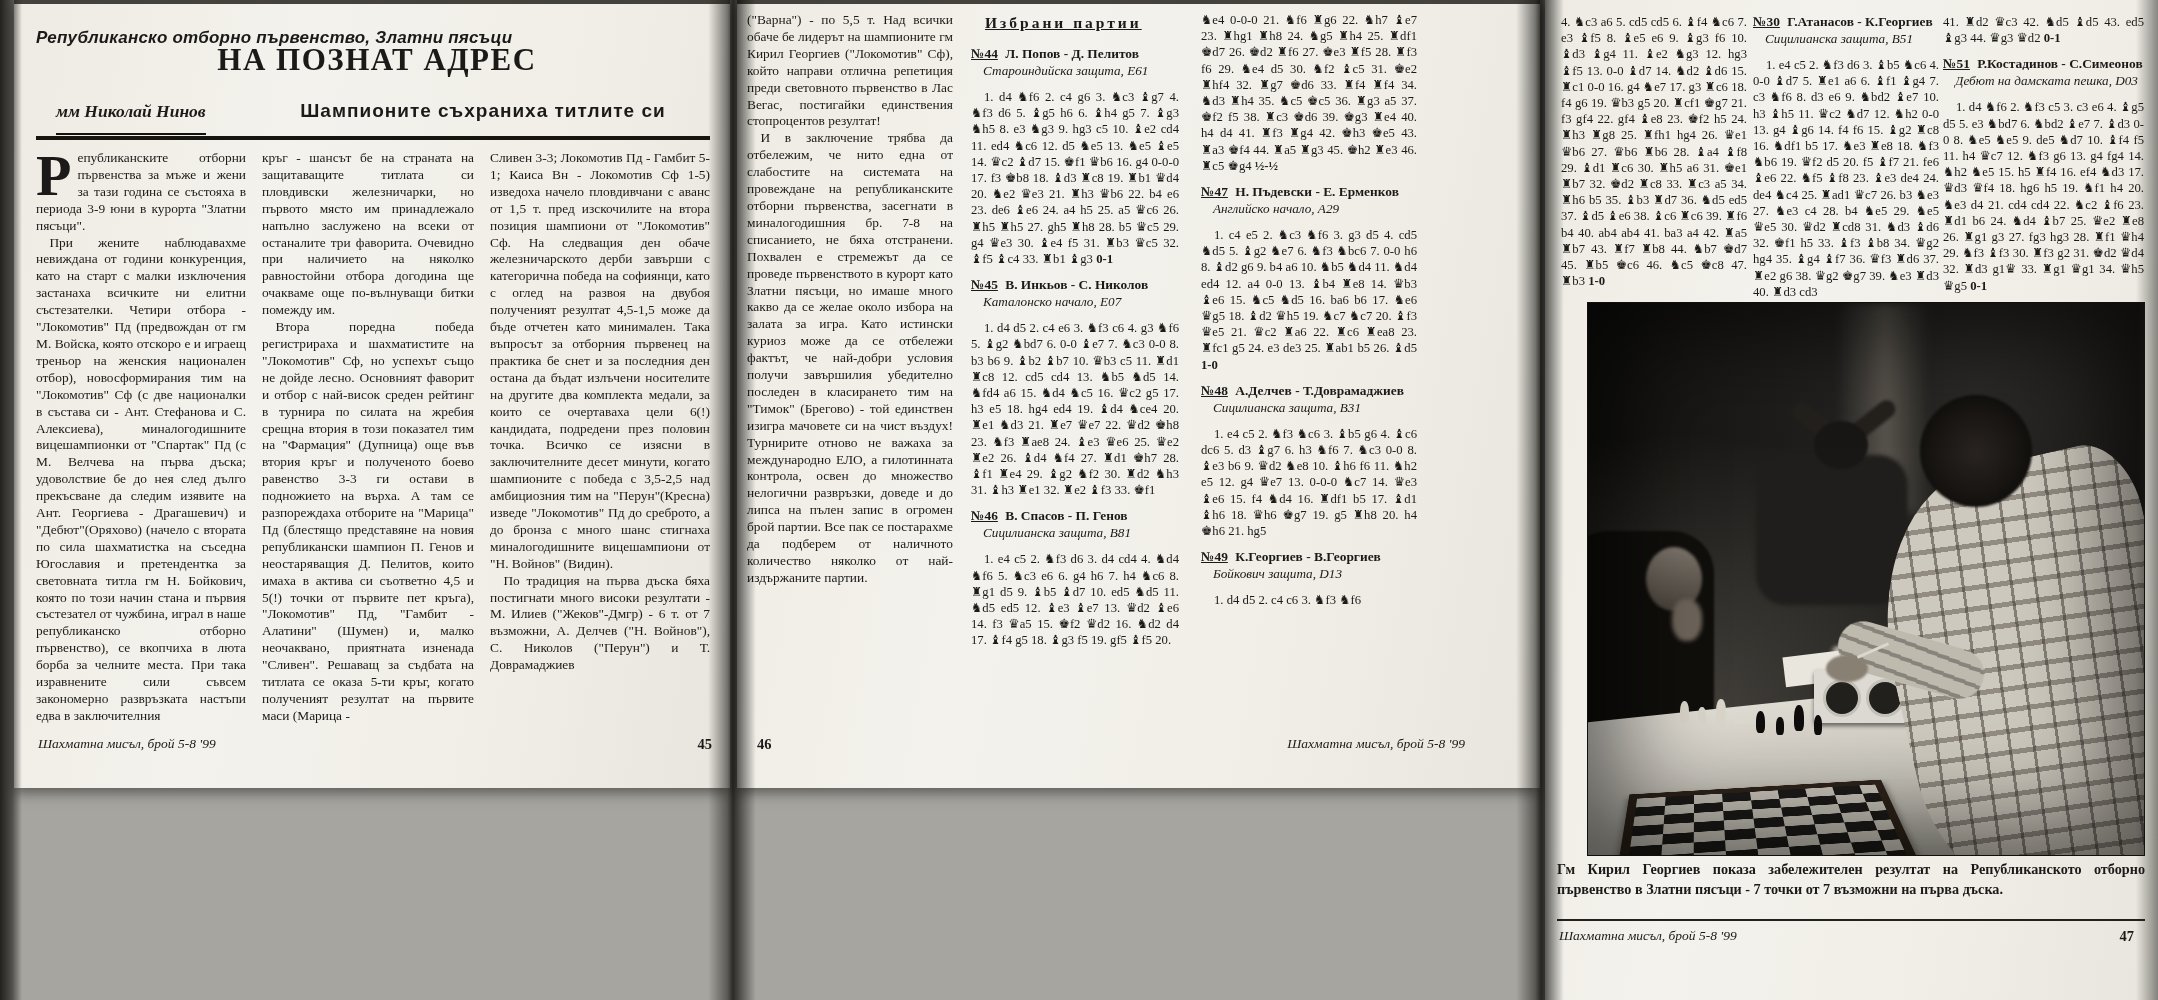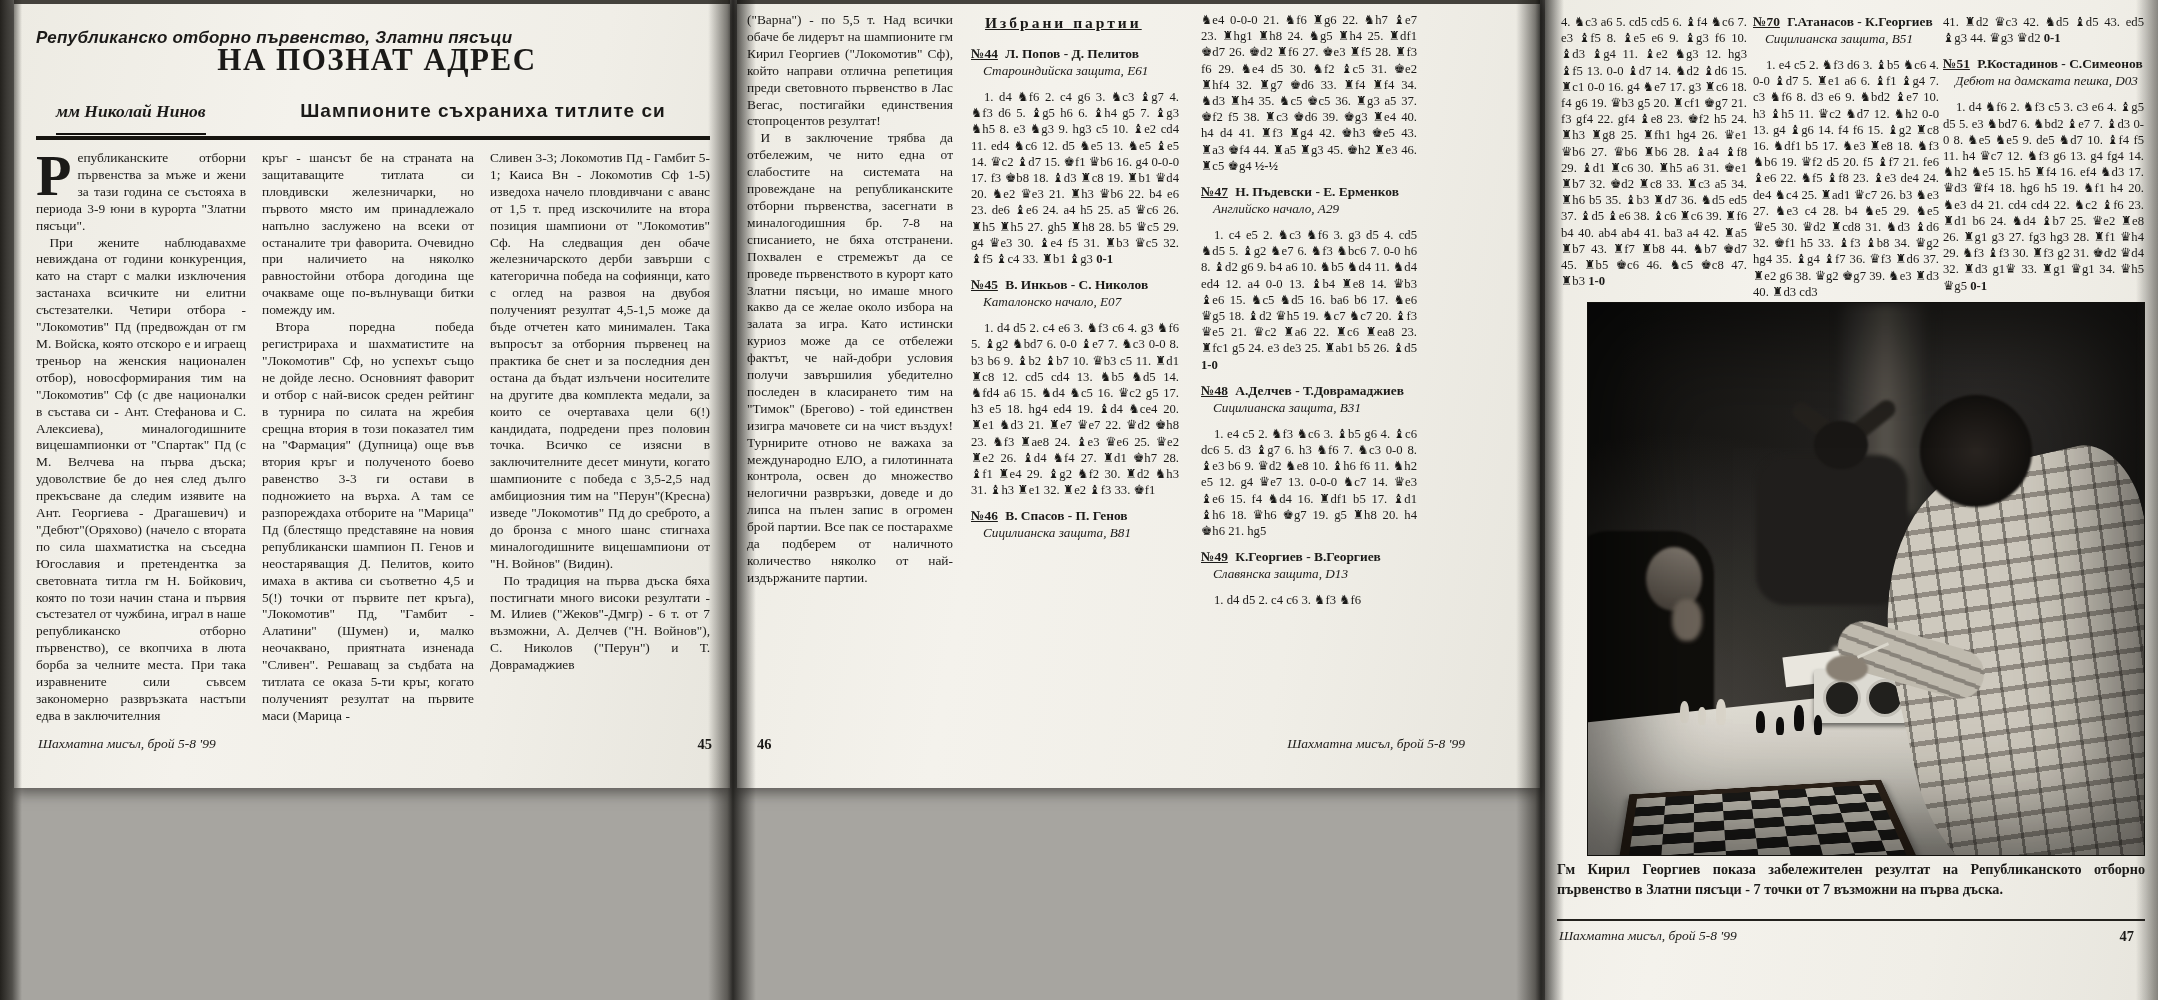--- a/index.html
+++ b/index.html
@@ -172,20 +172,21 @@
       <div class="g-open">Каталонско начало, E07</div>
       <div class="g-moves"><span>1. d4 d5 2. c4 e6 3. ♞f3 c6 4. g3 ♞f6 5. ♝g2 ♞bd7 6. 0-0 ♝e7 7. ♞c3 0-0 8. b3 b6 9. ♝b2 ♝b7 10. ♛b3 c5 11. ♜d1 ♜c8 12. cd5 cd4 13. ♞b5 ♞d5 14. ♞fd4 a6 15. ♞d4 ♞c5 16. ♛c2 g5 17. h3 e5 18. hg4 ed4 19. ♝d4 ♞ce4 20. ♜e1 ♞d3 21. ♜e7 ♛e7 22. ♛d2 ♚h8 23. ♞f3 ♜ae8 24. ♝e3 ♛e6 25. ♛e2 ♜e2 26. ♝d4 ♞f4 27. ♜d1 ♚h7 28. ♝f1 ♜e4 29. ♝g2 ♞f2 30. ♜d2 ♞h3 31. ♝h3 ♜e1 32. ♜e2 ♝f3 33. ♚f1</span> <span class="g-res"></span></div>
     </div>
 
     <div class="game">
       <div class="g-head">
         <span class="g-no">№46</span>
         <span class="g-players">В. Спасов - П. Генов</span>
       </div>
       <div class="g-open">Сицилианска защита, B81</div>
+      <div class="g-moves"><span>1. e4 c5 2. ♞f3 d6 3. d4 cd4 4. ♞d4 ♞f6 5. ♞c3 e6 6. g4 h6 7. h4 ♞c6 8. ♜g1 d5 9. ♝b5 ♝d7 10. ed5 ♞d5 11. ♞d5 ed5 12. ♝e3 ♝e7 13. ♛d2 ♝e6 14. f3 ♛a5 15. ♚f2 ♛d2 16. ♞d2 d4 17. ♝f4 g5 18. ♝g3 f5 19. gf5 ♝f5 20.</span></div>
     </div>
   </div>
 
   <div class="col" id="p46cc">
     <div class="g-moves g-cont"><span>♞e4 0-0-0 21. ♞f6 ♜g6 22. ♞h7 ♝e7 23. ♜hg1 ♜h8 24. ♞g5 ♜h4 25. ♜df1 ♚d7 26. ♚d2 ♜f6 27. ♚e3 ♜f5 28. ♜f3 f6 29. ♞e4 d5 30. ♞f2 ♝c5 31. ♚e2 ♜hf4 32. ♜g7 ♚d6 33. ♜f4 ♜f4 34. ♞d3 ♜h4 35. ♞c5 ♚c5 36. ♜g3 a5 37. ♚f2 f5 38. ♜c3 ♚d6 39. ♚g3 ♜e4 40. h4 d4 41. ♜f3 ♜g4 42. ♚h3 ♚e5 43. ♜a3 ♚f4 44. ♜a5 ♜g3 45. ♚h2 ♜e3 46. ♜c5 ♚g4</span> <span class="g-res">½-½</span></div>
 
     <div class="game">
       <div class="g-head">
         <span class="g-no">№47</span>
         <span class="g-players">Н. Пъдевски - Е. Ерменков</span>
@@ -201,40 +202,40 @@
       </div>
       <div class="g-open">Сицилианска защита, B31</div>
       <div class="g-moves"><span>1. e4 c5 2. ♞f3 ♞c6 3. ♝b5 g6 4. ♝c6 dc6 5. d3 ♝g7 6. h3 ♞f6 7. ♞c3 0-0 8. ♝e3 b6 9. ♛d2 ♞e8 10. ♝h6 f6 11. ♞h2 e5 12. g4 ♛e7 13. 0-0-0 ♞c7 14. ♛e3 ♝e6 15. f4 ♞d4 16. ♜df1 b5 17. ♝d1 ♝h6 18. ♛h6 ♚g7 19. g5 ♜h8 20. h4 ♚h6 21. hg5</span> <span class="g-res"></span></div>
     </div>
 
     <div class="game">
       <div class="g-head">
         <span class="g-no">№49</span>
         <span class="g-players">К.Георгиев - В.Георгиев</span>
       </div>
-      <div class="g-open">Славянска защита, D13</div>
+      <div class="g-open">Бойкович защита, D13</div>
       <div class="g-moves"><span>1. d4 d5 2. c4 c6 3. ♞f3 ♞f6</span></div>
     </div>
   </div>
 
   <div class="footer" id="f46">
     <span class="f-num">46</span>
     <span class="f-title">Шахматна мисъл, брой 5-8 '99</span>
   </div>
 </div>
 
 <div class="page" id="page47">
   <div class="col" id="p47c1">
     <div class="g-moves g-cont"><span>4. ♞c3 a6 5. cd5 cd5 6. ♝f4 ♞c6 7. e3 ♝f5 8. ♝e5 e6 9. ♝g3 f6 10. ♝d3 ♝g4 11. ♝e2 ♞g3 12. hg3 ♝f5 13. 0-0 ♝d7 14. ♞d2 ♝d6 15. ♜c1 0-0 16. g4 ♞e7 17. g3 ♜c6 18. f4 g6 19. ♛b3 g5 20. ♜cf1 ♚g7 21. f3 gf4 22. gf4 ♝e8 23. ♚f2 h5 24. ♜h3 ♜g8 25. ♜fh1 hg4 26. ♛e1 ♛b6 27. ♛b6 ♜b6 28. ♝a4 ♝f8 29. ♝d1 ♜c6 30. ♜h5 a6 31. ♚e1 ♜b7 32. ♚d2 ♜c8 33. ♜c3 a5 34. ♜h6 b5 35. ♝b3 ♜d7 36. ♞d5 ed5 37. ♝d5 ♝e6 38. ♝c6 ♜c6 39. ♜f6 b4 40. ab4 ab4 41. ba3 a4 42. ♜a5 ♜b7 43. ♜f7 ♜b8 44. ♞b7 ♚d7 45. ♜b5 ♚c6 46. ♞c5 ♚c8 47. ♜b3</span> <span class="g-res">1-0</span></div>
   </div>
 
   <div class="col" id="p47c2">
     <div class="game">
       <div class="g-head">
-        <span class="g-no">№70</span>
+        <span class="g-no">№30</span>
         <span class="g-players">Г.Атанасов - К.Георгиев</span>
       </div>
       <div class="g-open">Сицилианска защита, B51</div>
       <div class="g-moves"><span>1. e4 c5 2. ♞f3 d6 3. ♝b5 ♞c6 4. 0-0 ♝d7 5. ♜e1 a6 6. ♝f1 ♝g4 7. c3 ♞f6 8. d3 e6 9. ♞bd2 ♝e7 10. h3 ♝h5 11. ♛c2 ♞d7 12. ♞h2 0-0 13. g4 ♝g6 14. f4 f6 15. ♝g2 ♜c8 16. ♞df1 b5 17. ♞e3 ♜e8 18. ♞f3 ♞b6 19. ♛f2 d5 20. f5 ♝f7 21. fe6 ♝e6 22. ♞f5 ♝f8 23. ♝e3 de4 24. de4 ♞c4 25. ♜ad1 ♛c7 26. b3 ♞e3 27. ♞e3 c4 28. b4 ♞e5 29. ♞e5 ♛e5 30. ♛d2 ♜cd8 31. ♞d3 ♝d6 32. ♚f1 h5 33. ♝f3 ♝b8 34. ♛g2 hg4 35. ♝g4 ♝f7 36. ♛f3 ♜d6 37. ♜e2 g6 38. ♛g2 ♚g7 39. ♞e3 ♜d3 40. ♜d3 cd3</span></div>
     </div>
   </div>
 
   <div class="col" id="p47c3">
     <div class="g-moves g-cont"><span>41. ♜d2 ♛c3 42. ♞d5 ♝d5 43. ed5 ♝g3 44. ♛g3 ♛d2</span> <span class="g-res">0-1</span></div>
 

